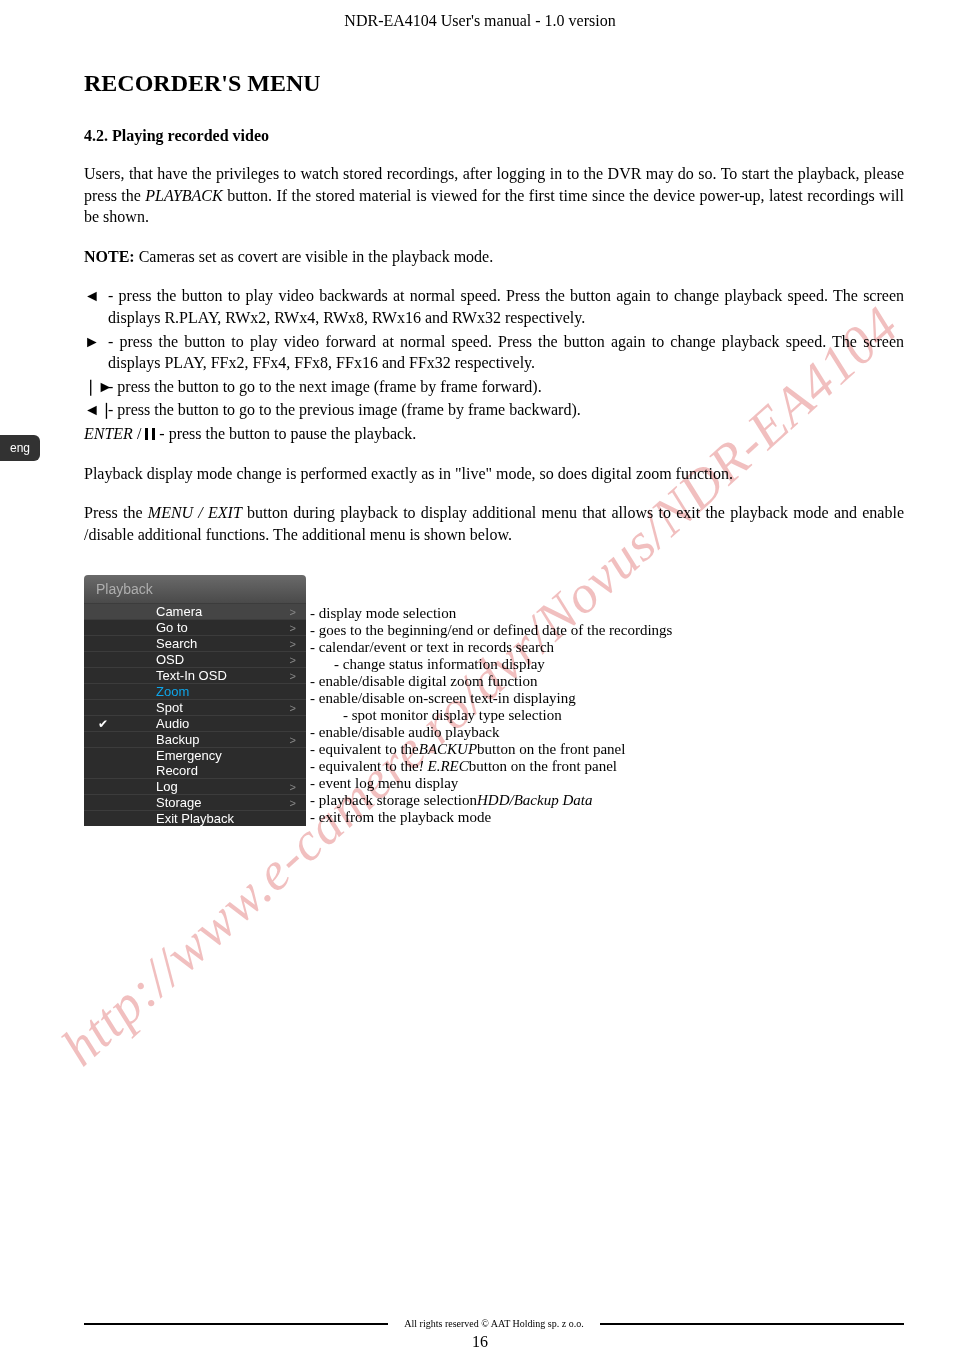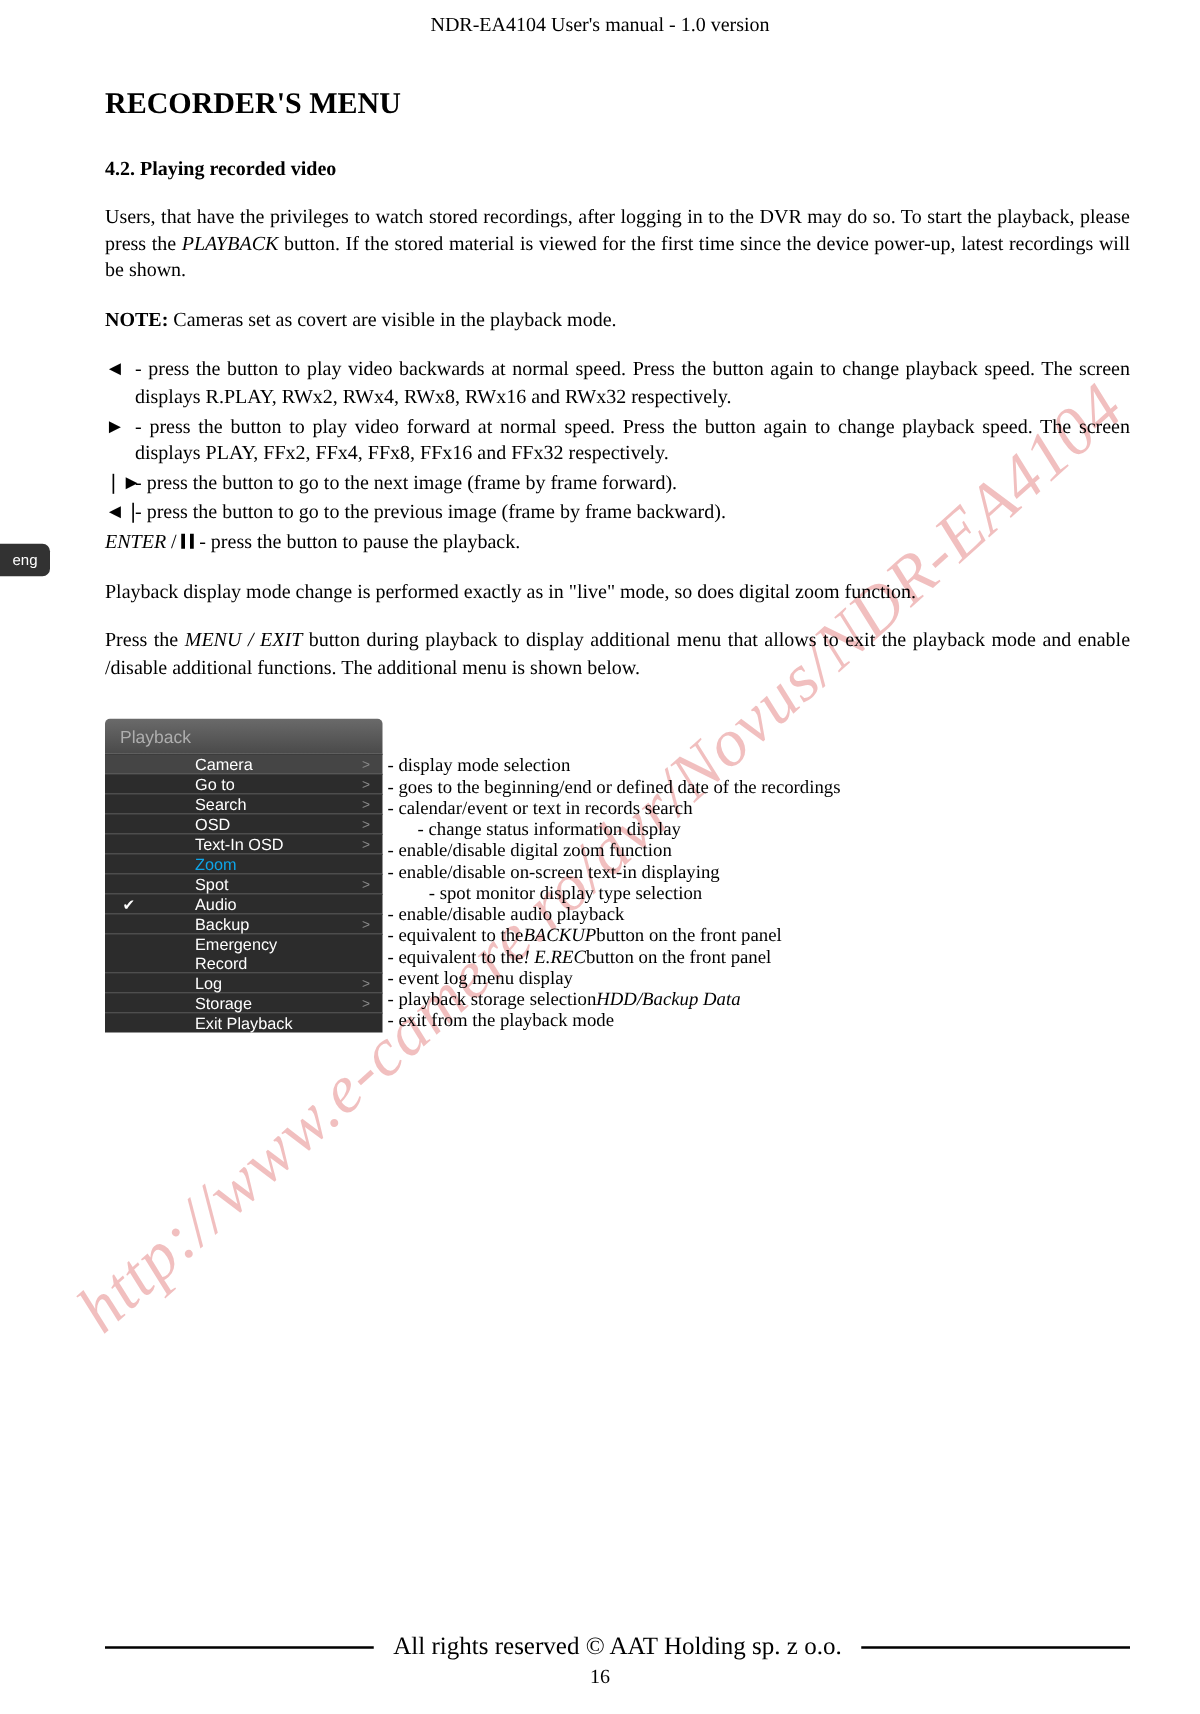--- a/index.html
+++ b/index.html
@@ -132,21 +132,21 @@
     align-items: center;
     justify-content: center;
     gap: 10px;
     padding: 0 56px 0 84px;
   }
   .hr-seg {
     flex: 1;
     height: 2px;
     background: #000;
   }
-  .footer-text { white-space: nowrap; padding: 0 6px; font-size: 20px; }
+  .footer-text { white-space: nowrap; padding: 0 6px; font-size: 10px; }
   .page-num { margin-top: 4px; font-size: 16px; }
   .watermark {
     position: absolute;
     left: 50%;
     top: 50%;
     transform: translate(-50%, -50%) rotate(-42deg);
     font-size: 54px;
     color: rgba(200,0,0,0.25);
     font-family: 'Times New Roman', serif;
     font-style: italic;

